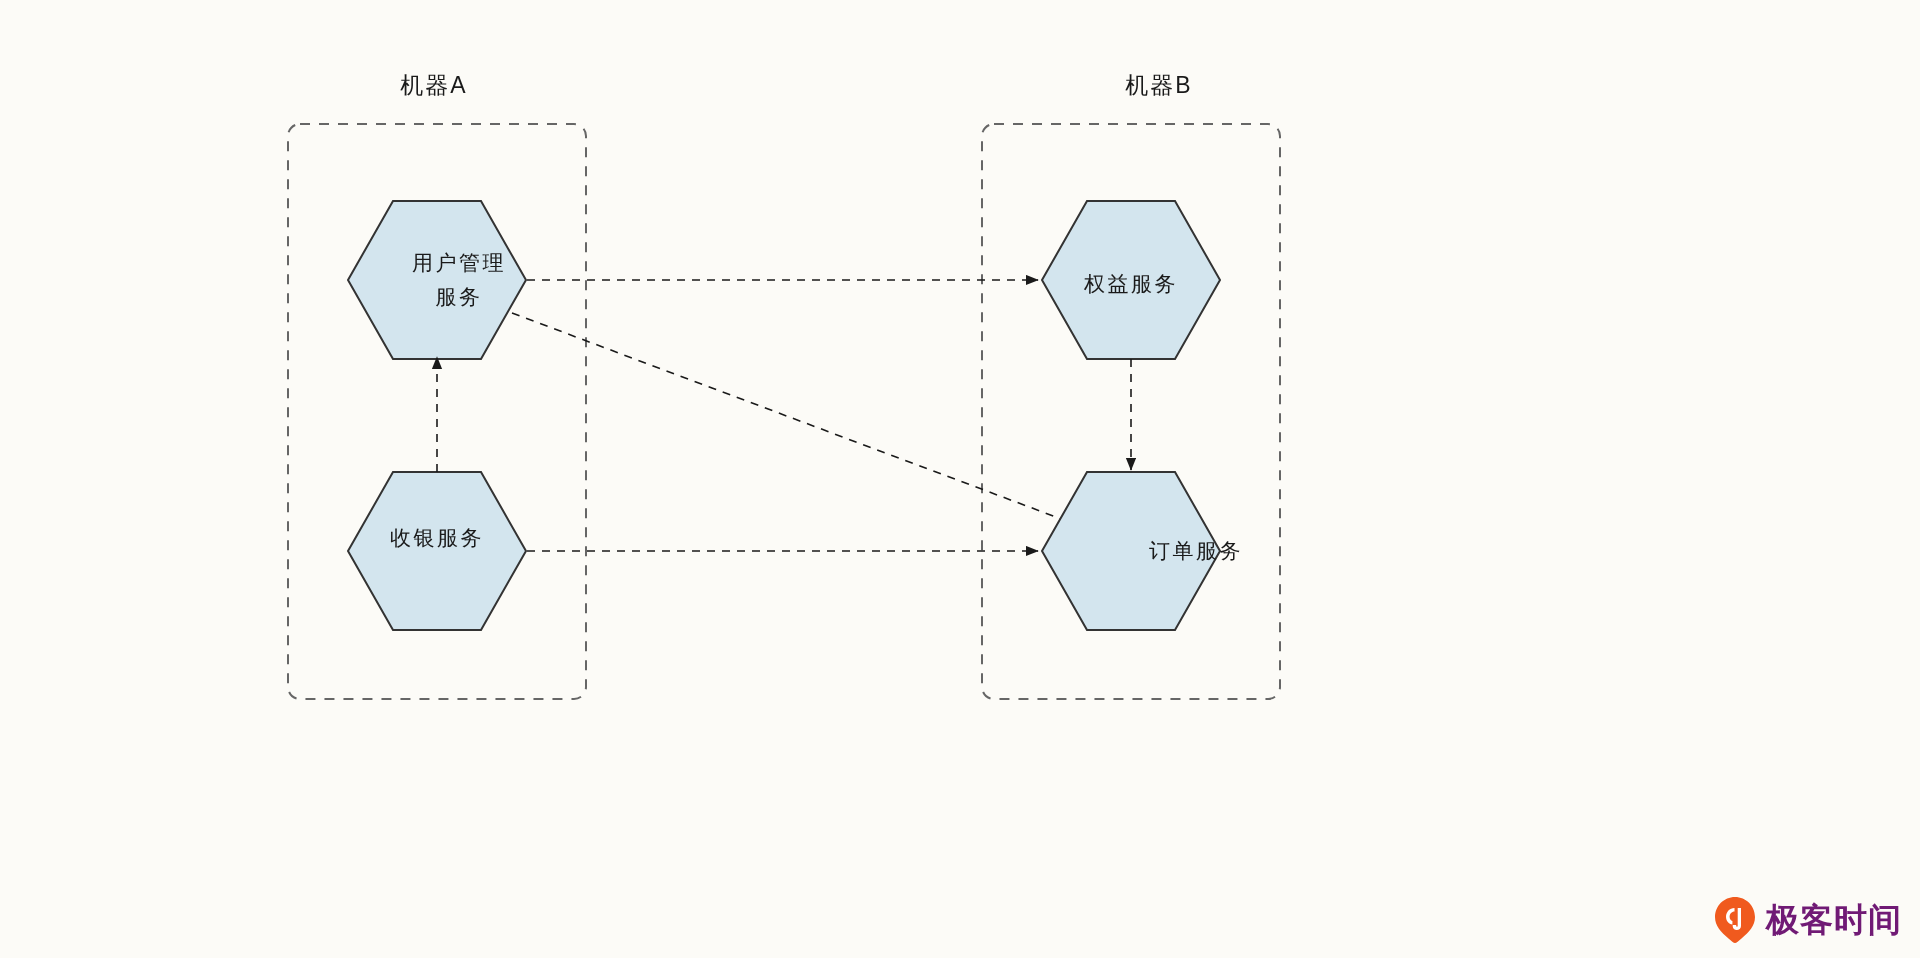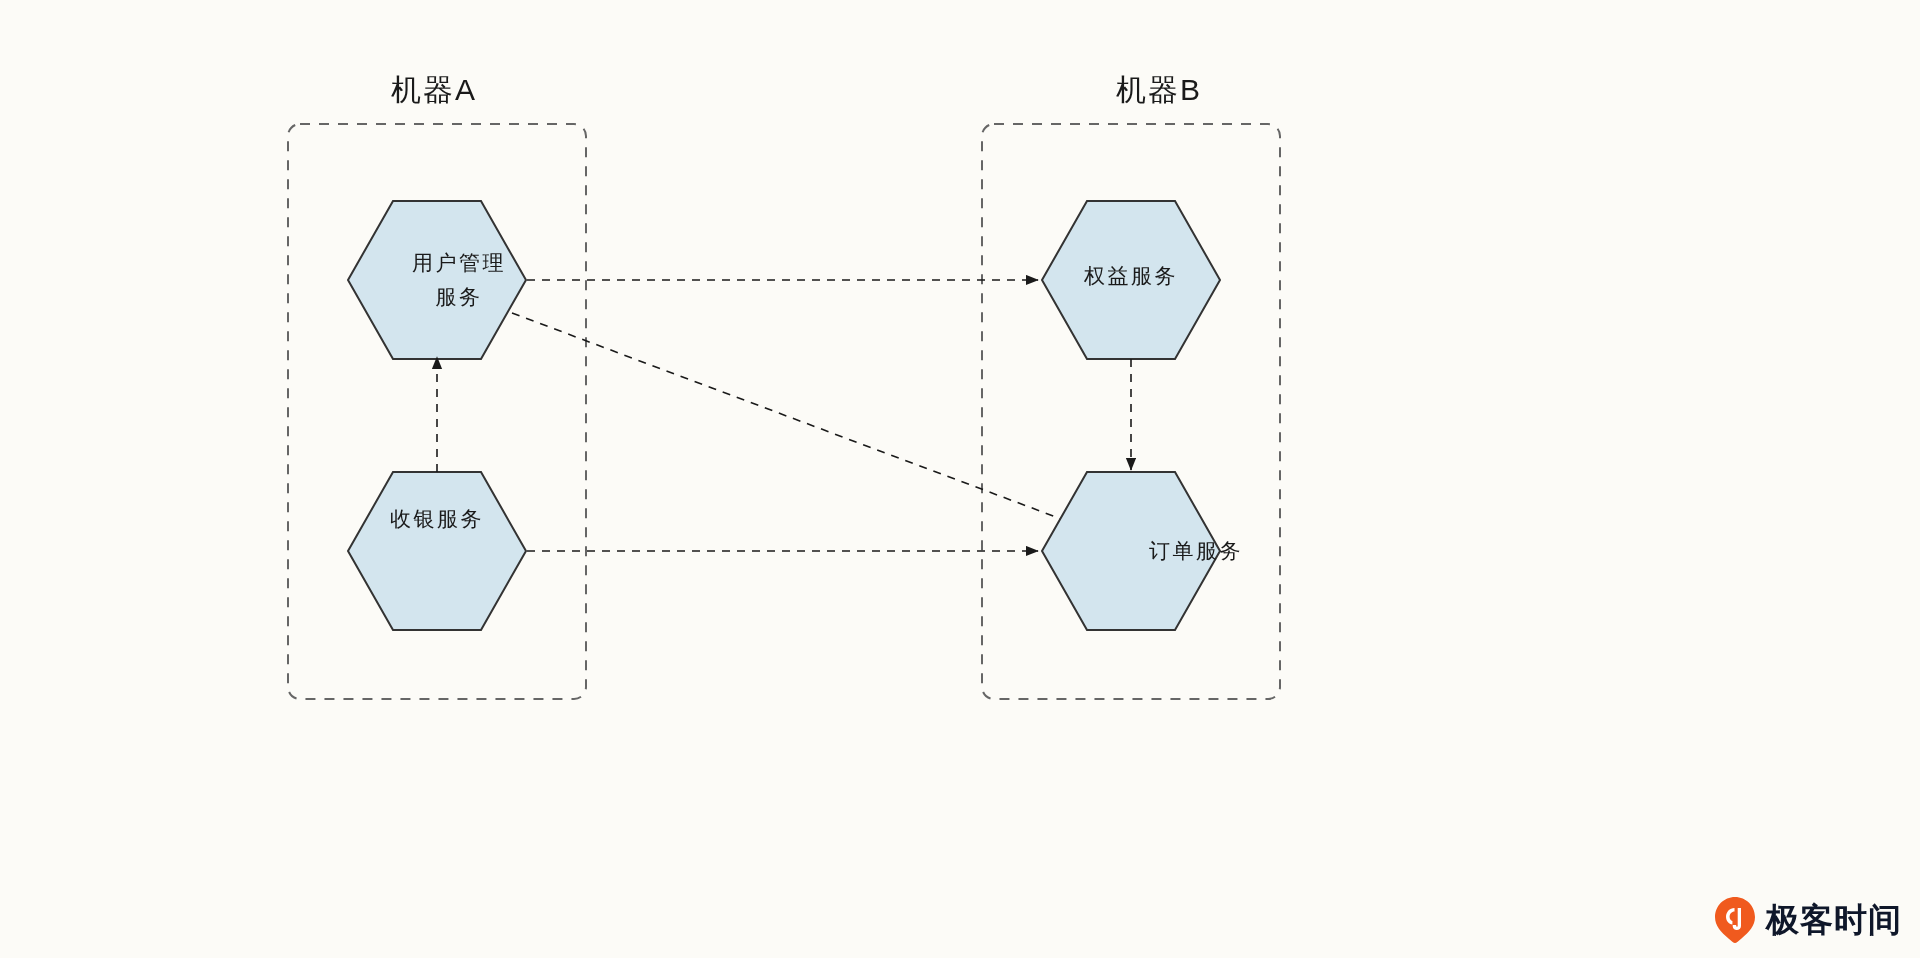--- a/index.html
+++ b/index.html
@@ -15,21 +15,21 @@
     position: relative;
   }
   #canvas {
     position: absolute;
     left: 0; top: 0;
     width: 1920px;
     height: 958px;
   }
   .machine-title {
     position: absolute;
-    font-size: 30px;
+    font-size: 23px;
     color: #1a1a1a;
     letter-spacing: 2px;
     text-align: center;
     white-space: nowrap;
     transform: translateX(-50%);
   }
   .node-label {
     position: absolute;
     font-size: 21px;
     color: #1a1a1a;
@@ -44,21 +44,21 @@
     position: absolute;
     right: 18px;
     bottom: 14px;
     display: flex;
     align-items: center;
     gap: 10px;
   }
   .watermark-text {
     font-size: 33px;
     font-weight: bold;
-    color: #0f172a;
+    color: #701a75;
     letter-spacing: 1px;
     font-family: "DejaVu Sans", "Liberation Sans", sans-serif;
   }
 </style>
 </head>
 <body>
 
 <svg id="canvas" viewBox="0 0 1920 958" xmlns="http://www.w3.org/2000/svg">
   <defs>
     <marker id="arrowhead" markerWidth="9" markerHeight="9" refX="7.5" refY="3.2" orient="auto" markerUnits="strokeWidth">
@@ -89,23 +89,23 @@
   <line x1="1131" y1="359" x2="1131" y2="470" stroke="#1a1a1a" stroke-width="1.6" stroke-dasharray="8 7" marker-end="url(#arrowhead)"></line>
 </svg>
 
 <div class="machine-title" style="left:434px; top:70px;">机器A</div>
 
 <div class="machine-title" style="left:1130px; top:70px;margin-left:29px;">机器B</div>
 
 <div class="node-label" style="left:459px; top:280px;">用户管理
 服务</div>
 
-<div class="node-label" style="left:437px; top:519px;">收银服务</div>
+<div class="node-label" style="left:437px; top:540px;font-family:Liberation Mono, monospace;">收银服务</div>
 
-<div class="node-label" style="left:1131px; top:276px;">权益服务</div>
+<div class="node-label" style="left:1131px; top:284px;">权益服务</div>
 
 <div class="node-label" style="left:1196px; top:551px;">订单服务</div>
 
 <div class="watermark">
   <svg width="42" height="48" viewBox="0 0 42 48">
     <path d="M21 1 C9.9 1 1 9.9 1 21 C1 30 7 36 14.5 42.5 C17.5 45 19.5 47 21 47 C22.5 47 24.5 45 27.5 42.5 C35 36 41 30 41 21 C41 9.9 32.1 1 21 1 Z" fill="#f05a1e"></path>
     <path d="M27 12 L27 30 C27 32.4 25 34 22.8 34 C20.5 34 18.7 32.3 18.7 30.2 L18.7 29 L22.2 29 L22.2 30 C22.2 30.5 22.5 30.8 23 30.8 C23.4 30.8 23.7 30.5 23.7 30 L23.7 12 Z" fill="#ffffff"></path>
     <path d="M20.5 12 C15.6 12 12 16 12 20.8 C12 25 14.8 28 18.4 28.6 L18.4 25 C16.8 24.5 15.6 22.9 15.6 20.8 C15.6 18 17.8 15.6 20.5 15.6 L20.5 12 Z" fill="#ffffff"></path>
   </svg>
   <span class="watermark-text">极客时间</span>

